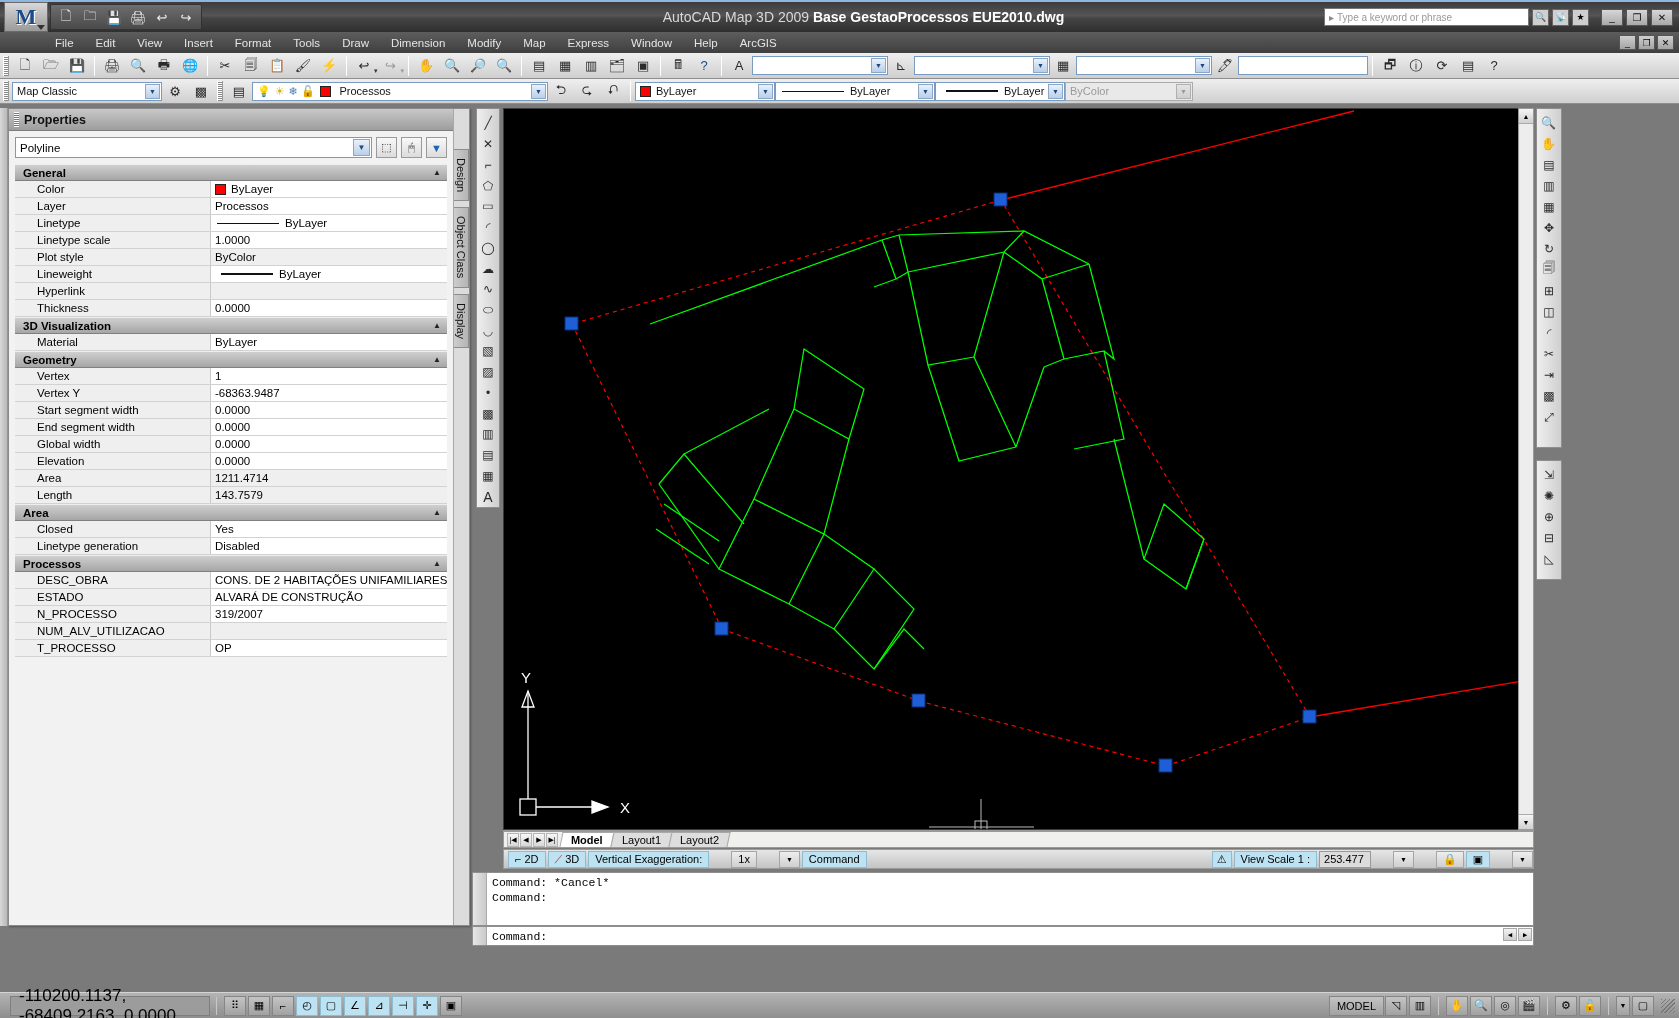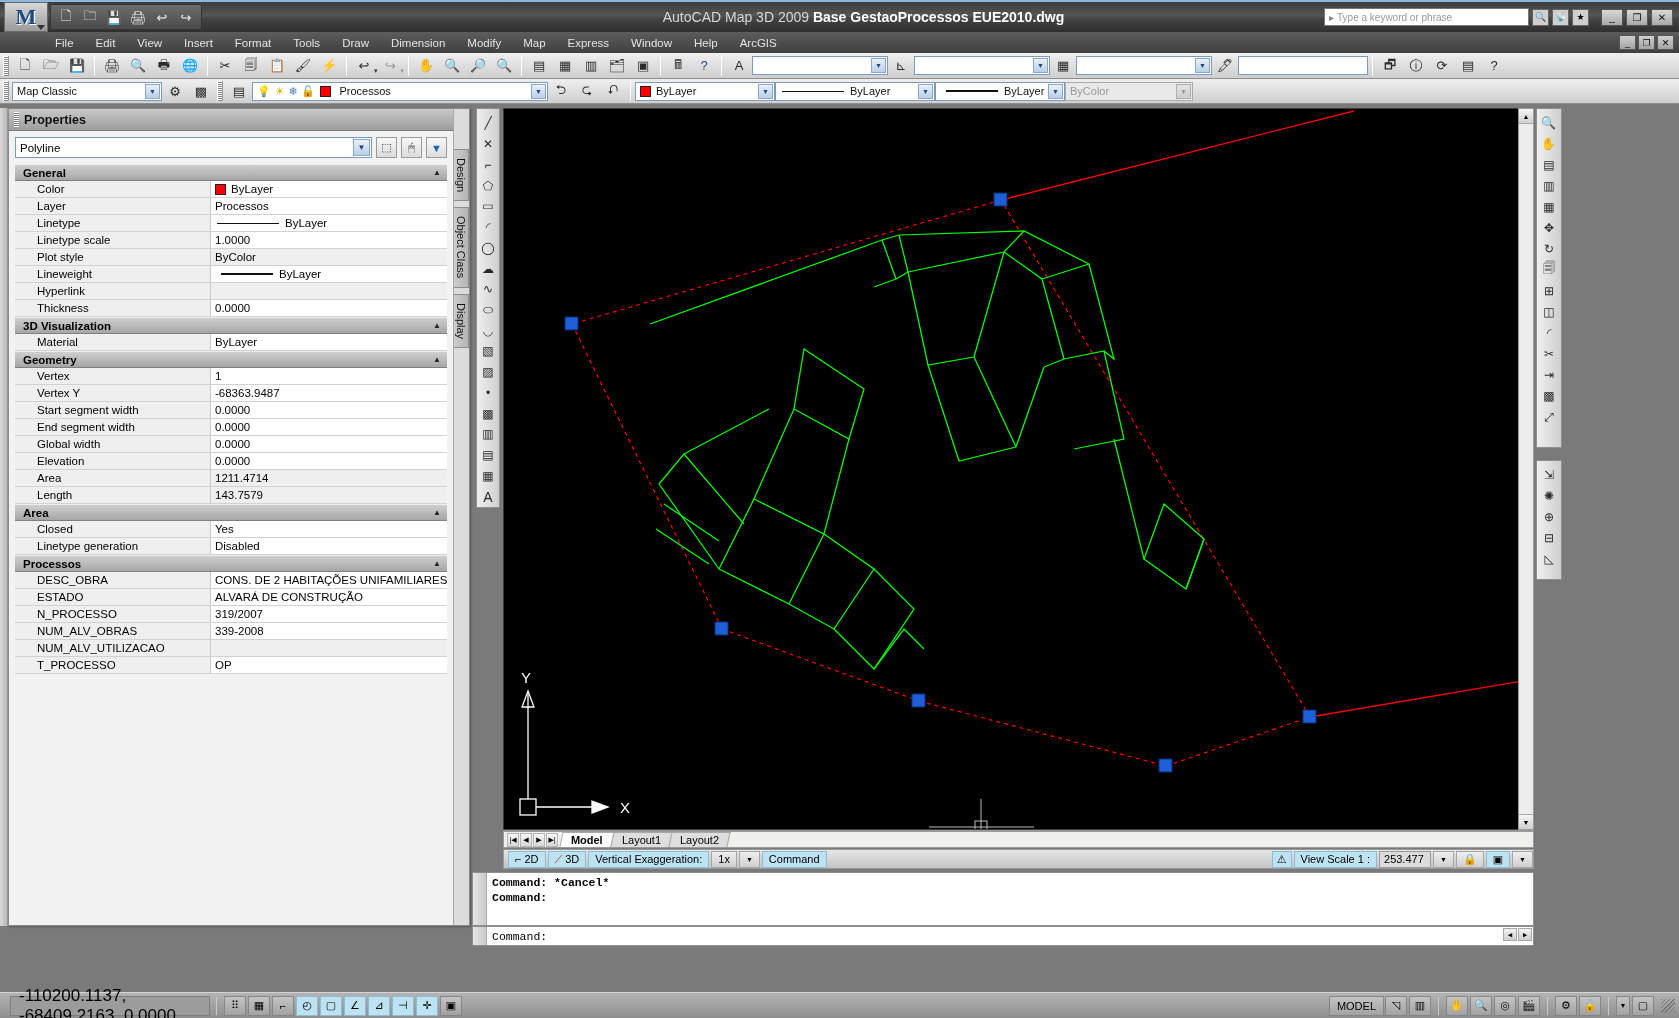--- a/index.html
+++ b/index.html
@@ -192,29 +192,29 @@
   .mtab.sel{background:#fff;font-weight:bold;}
 
   
   .bar3d{
     position:absolute;left:503px;top:849px;width:1031px;height:20px;
     background:linear-gradient(to bottom,#e6e6e6,#c4c4c4);
     border:1px solid #9a9a9a;display:flex;align-items:center;padding-left:4px;gap:2px;
   }
   .cbtn{height:17px;padding:0 6px;display:flex;align-items:center;gap:3px;font-size:11px;
     background:#bde3f2;border:1px solid #8fbcd0;}
-  .cbtn.plain{background:linear-gradient(#eee,#cfcfcf);border:1px solid #a5a5a5;}
+  .cbtn.plain{background:linear-gradient(#eee,#cfcfcf);border:1px solid #a5a5a5;margin-left:20px;}
   .cbtn.warn{background:#bde3f2;border:1px solid #8fbcd0;}
   .vsinput{height:17px;min-width:52px;background:#dcdcdc;border:1px solid #9a9a9a;
     display:flex;align-items:center;padding:0 4px;font-size:11px;}
 
   
   .cmd{
     position:absolute;left:472px;top:872px;width:1062px;height:54px;
-    background:#fff;border:1px solid #8e8e8e;display:flex;font-weight:bold;
+    background:#fff;border:1px solid #8e8e8e;display:flex;
   }
   .cmd .cgrip{width:14px;background:linear-gradient(to right,#e6e6e6,#cacaca);
     border-right:1px solid #aaa;}
   .cmd .ctext{flex:1;font-family:"Liberation Mono", monospace;font-size:11.5px;padding:2px 5px;line-height:15px;}
   .cmdline2{
     position:absolute;left:472px;top:926px;width:1062px;height:20px;
     background:#fff;border:1px solid #8e8e8e;display:flex;align-items:center;
     font-family:"Liberation Mono", monospace;font-size:11.5px;padding-left:19px;
   }
   .cmdline2 .cgrip{position:absolute;left:0;top:0;bottom:0;width:14px;
@@ -588,26 +588,20 @@
               <div class="v">
                 <span>ALVARÁ DE CONSTRUÇÃO</span>
               </div>
             </div>
             <div class="prow">
               <div class="k">N_PROCESSO</div>
               <div class="v">
                 <span>319/2007</span>
               </div>
             </div>
-            <div class="prow">
-              <div class="k">NUM_ALV_OBRAS</div>
-              <div class="v">
-                <span>339-2008</span>
-              </div>
-            </div>
             <div class="prow alt">
               <div class="k">NUM_ALV_UTILIZACAO</div>
               <div class="v">
                 <span></span>
               </div>
             </div>
             <div class="prow">
               <div class="k">T_PROCESSO</div>
               <div class="v">
                 <span>OP</span>

